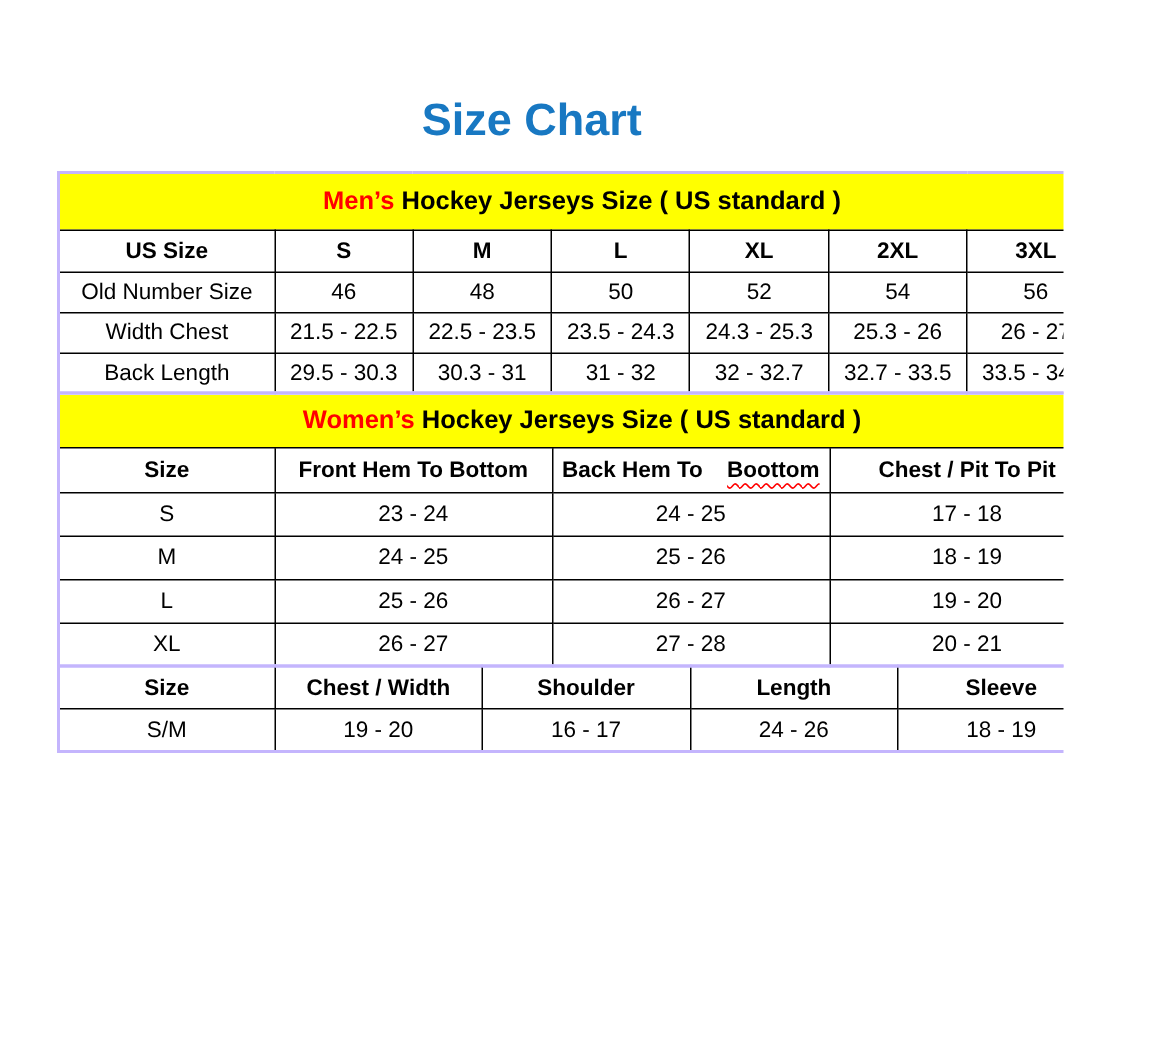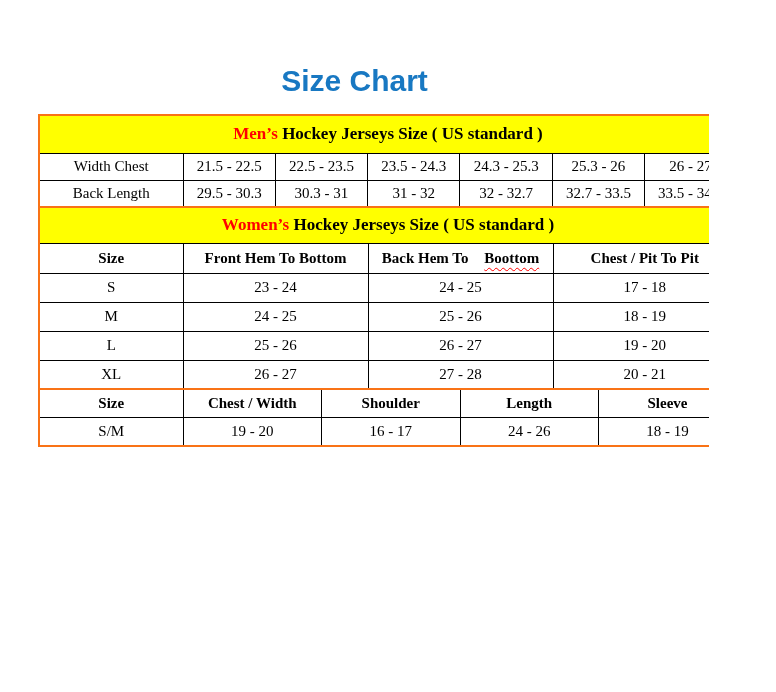--- a/index.html
+++ b/index.html
@@ -26,22 +26,22 @@
     letter-spacing: 0px;
   }
   .chart-wrap {
     width: 700px;
     margin: 16px 0 0 38px;
   }
   table.size-table {
     border-collapse: collapse;
     table-layout: fixed;
     width: 700px;
-    border: 2px solid #f97316;
-    font-family: Liberation Serif, serif;
+    border: 2px solid #c4b5fd;
+    font-family: Liberation Sans, sans-serif;
     font-size: 15px;
     color: #000;
   }
   table.size-table + table.size-table { margin-top: -2px; }
   .size-table th, .size-table td {
     border: 1px solid #000;
     text-align: center;
     vertical-align: middle;
     padding: 0 2px;
     overflow: hidden;
@@ -87,20 +87,38 @@
           <col>
           <col>
           <col>
           <col>
           <col>
       </colgroup>
       <tbody>
           <tr class="band">
         <th colspan="7"><span class="hl">Men’s</span><span> Hockey Jerseys Size ( US standard )</span></th>
       </tr>
+      <tr class="cols">
+        <th>US Size</th>
+        <th>S</th>
+        <th>M</th>
+        <th>L</th>
+        <th>XL</th>
+        <th>2XL</th>
+        <th>3XL</th>
+      </tr>
+      <tr class="datarow">
+        <td class="rowlabel">Old Number Size</td>
+        <td>46</td>
+        <td>48</td>
+        <td>50</td>
+        <td>52</td>
+        <td>54</td>
+        <td>56</td>
+      </tr>
       <tr class="datarow">
         <td class="rowlabel">Width Chest</td>
         <td>21.5 - 22.5</td>
         <td>22.5 - 23.5</td>
         <td>23.5 - 24.3</td>
         <td>24.3 - 25.3</td>
         <td>25.3 - 26</td>
         <td>26 - 27</td>
       </tr>
       <tr class="datarow">

